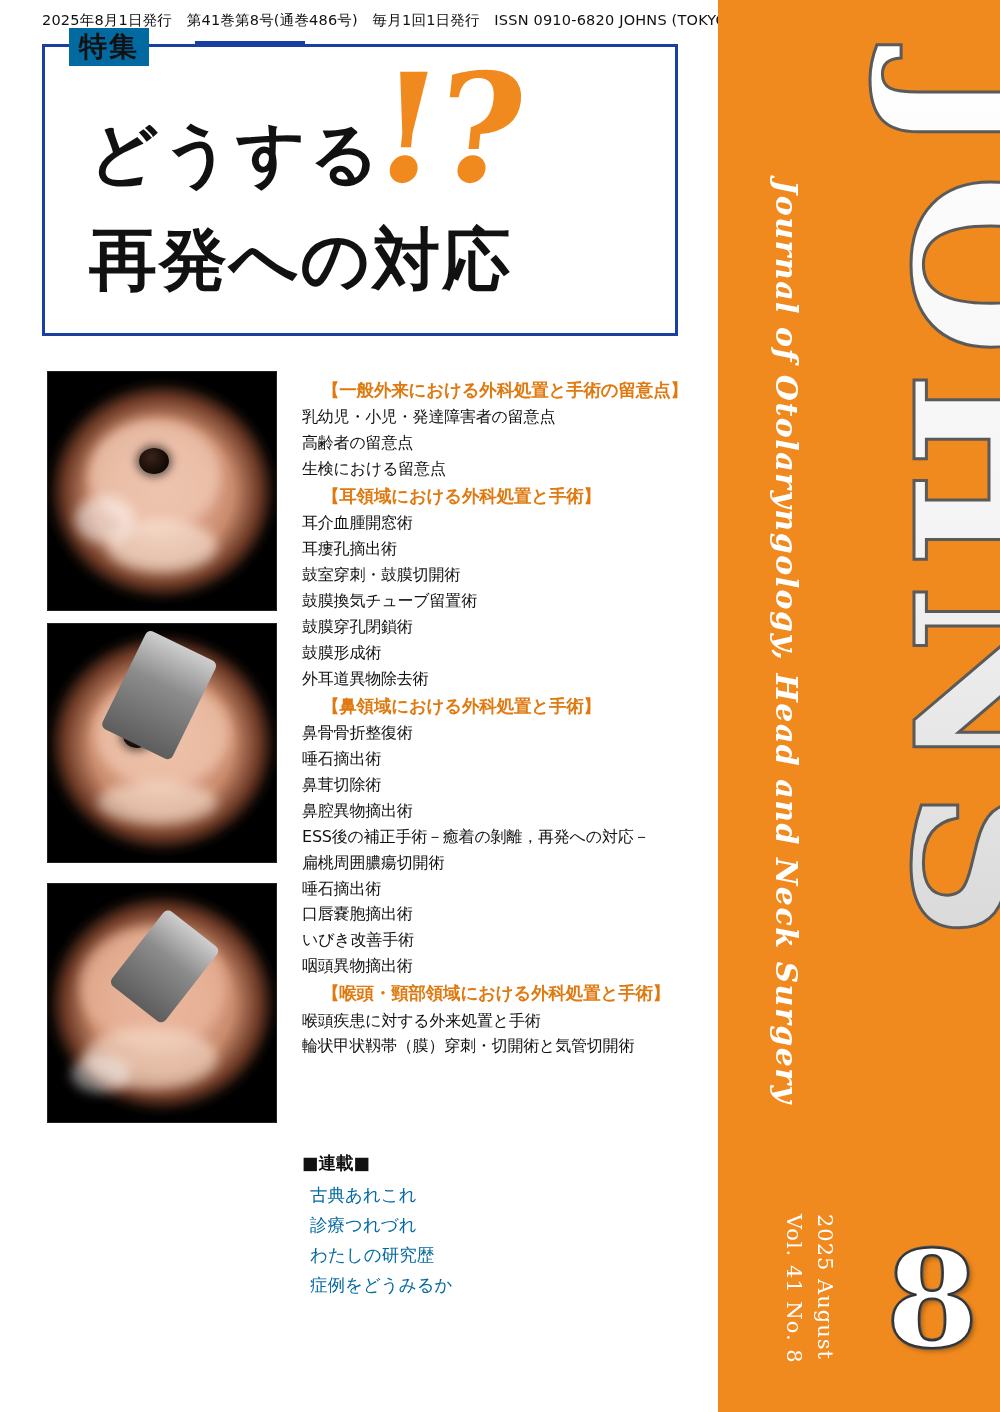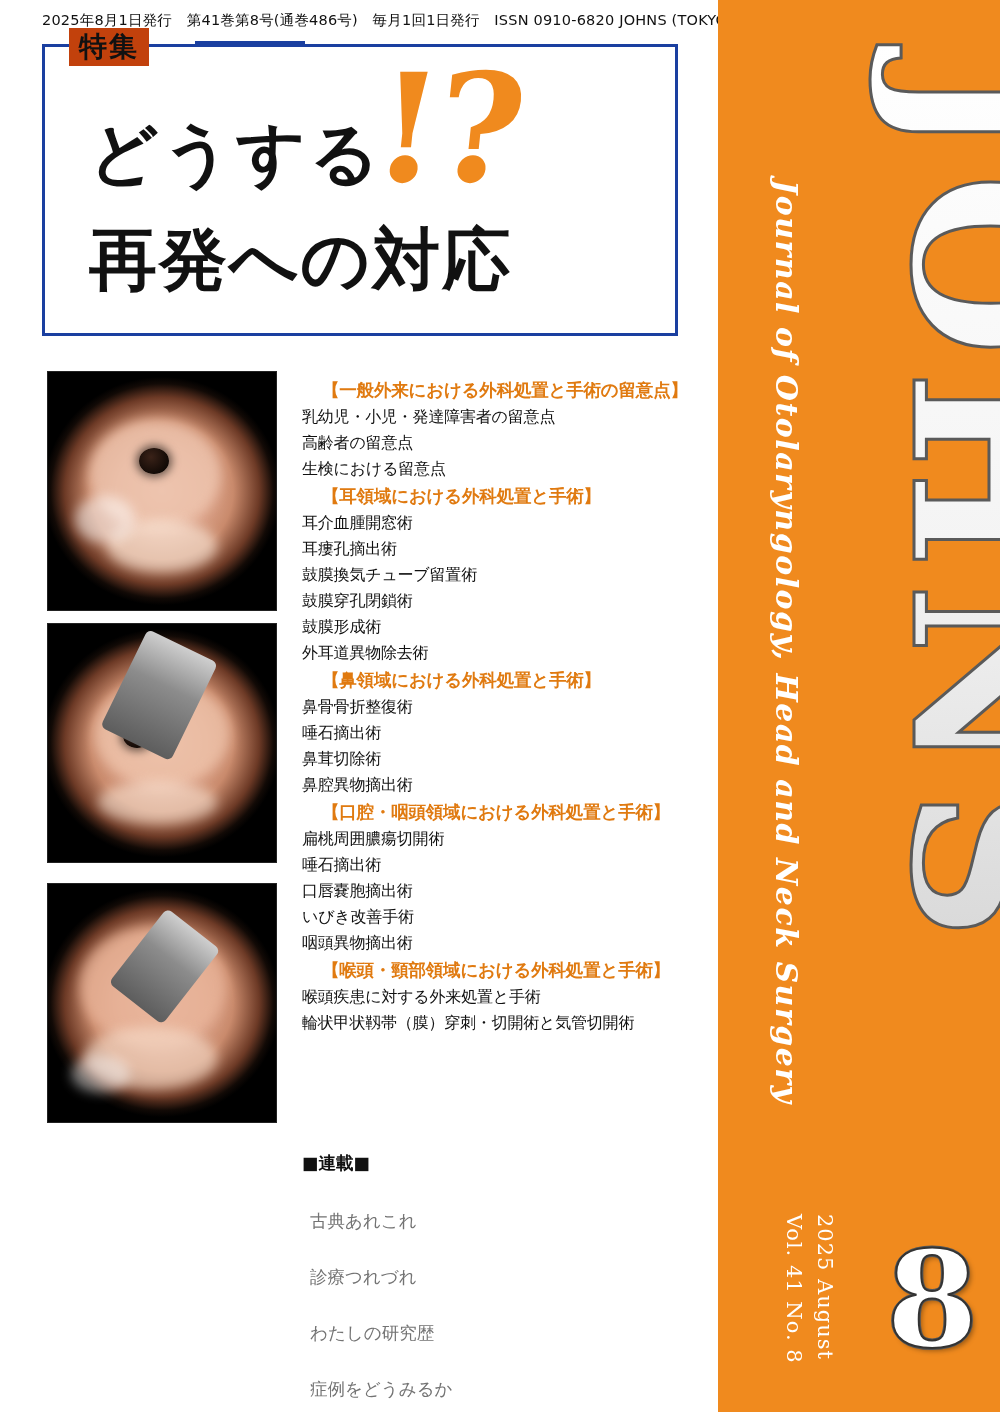--- a/index.html
+++ b/index.html
@@ -74,21 +74,21 @@
   .feature-box {
     position: absolute;
     left: 42px; top: 44px;
     width: 636px; height: 292px;
     border: 3px solid #1a3fa0;
     background: #ffffff;
   }
   .tokushu {
     position: absolute;
     left: 24px; top: -19px;
-    background: #c2410c;
+    background: #0369a1;
     padding: 0 10px;
     font-family: "DejaVu Sans", "Liberation Sans", sans-serif;
     font-weight: bold;
     font-size: 28px;
     letter-spacing: 2px;
     color: #111;
   }
   .tokushu-rule {
     position: absolute;
     left: 150px; top: -6px;
@@ -200,24 +200,23 @@
     font-family: "DejaVu Sans", "Liberation Sans", sans-serif;
     font-weight: bold;
     font-size: 17.5px;
     color: #111;
     line-height: 1.8;
     padding-left: 14px;
   }
   .serial-item {
     font-family: "DejaVu Sans", "Liberation Sans", sans-serif;
     font-size: 17.5px;
-    color: #737373;
+    color: #0369a1;
     line-height: 1.72;
     padding-left: 22px;
-    margin-top: 26px;
   }
 </style>
 </head>
 <body>
 
 <div class="page">
 
   <div class="masthead">2025年8月1日発行　第41巻第8号(通巻486号)　毎月1回1日発行　ISSN 0910-6820 JOHNS (TOKYO)</div>
 
   <div class="spine">
@@ -286,32 +285,33 @@
   <div class="toc">
 
     <div class="toc-head">【一般外来における外科処置と手術の留意点】</div>
     <div class="toc-item">乳幼児・小児・発達障害者の留意点</div>
     <div class="toc-item">高齢者の留意点</div>
     <div class="toc-item">生検における留意点</div>
 
     <div class="toc-head">【耳領域における外科処置と手術】</div>
     <div class="toc-item">耳介血腫開窓術</div>
     <div class="toc-item">耳瘻孔摘出術</div>
+    <div class="toc-item">鼓室穿刺・鼓膜切開術</div>
     <div class="toc-item">鼓膜換気チューブ留置術</div>
     <div class="toc-item">鼓膜穿孔閉鎖術</div>
     <div class="toc-item">鼓膜形成術</div>
     <div class="toc-item">外耳道異物除去術</div>
 
     <div class="toc-head">【鼻領域における外科処置と手術】</div>
     <div class="toc-item">鼻骨骨折整復術</div>
     <div class="toc-item">唾石摘出術</div>
     <div class="toc-item">鼻茸切除術</div>
     <div class="toc-item">鼻腔異物摘出術</div>
-
-    <div class="toc-head">【口腔・咽頭領域における外科処置と手術】</div>
+    <div class="toc-item">ESS後の補正手術－癒着の剝離，再発への対応－</div>
+
     <div class="toc-item">扁桃周囲膿瘍切開術</div>
     <div class="toc-item">唾石摘出術</div>
     <div class="toc-item">口唇嚢胞摘出術</div>
     <div class="toc-item">いびき改善手術</div>
     <div class="toc-item">咽頭異物摘出術</div>
 
     <div class="toc-head">【喉頭・頸部領域における外科処置と手術】</div>
     <div class="toc-item">喉頭疾患に対する外来処置と手術</div>
     <div class="toc-item">輪状甲状靱帯（膜）穿刺・切開術と気管切開術</div>
   </div>

